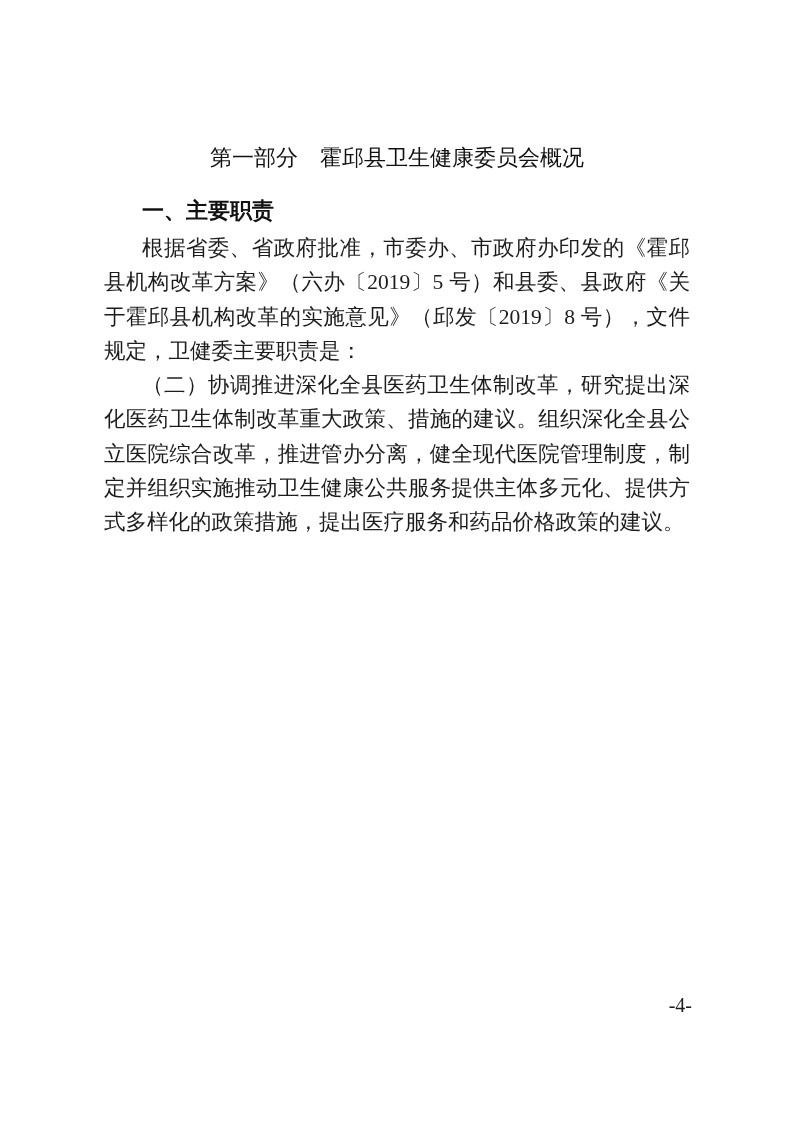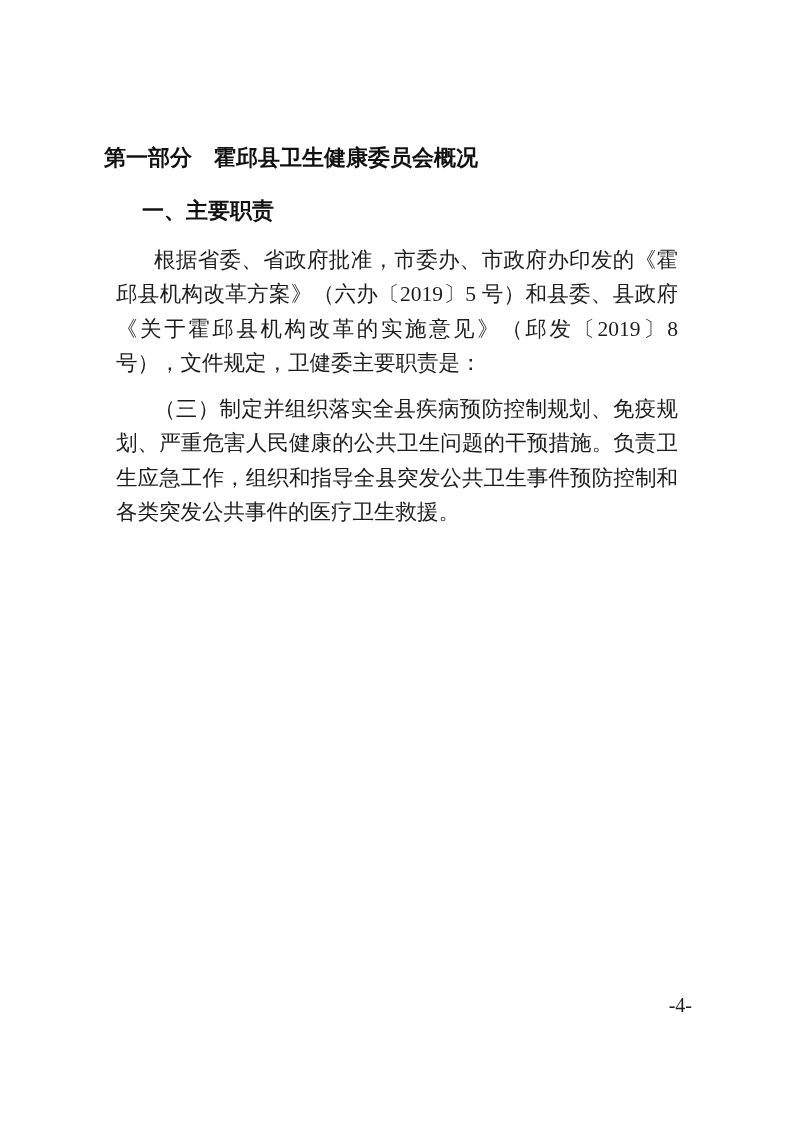--- a/index.html
+++ b/index.html
@@ -14,22 +14,23 @@
     background: #ffffff;
     color: #1c1c1c;
     overflow: hidden;
   }
   .doc-title {
     position: absolute;
     top: 143px;
     left: 104px;
     width: 586px;
     margin: 0;
+    text-align: center;
     font-family: "Liberation Sans", "DejaVu Sans", sans-serif;
-    font-weight: bold;
+    font-weight: normal;
     font-size: 22px;
     line-height: 30px;
     color: #111111;
     white-space: nowrap;
   }
   .section-heading {
     position: absolute;
     top: 196px;
     left: 104px;
     width: 586px;
@@ -47,37 +48,37 @@
     top: 231px;
     left: 104px;
     width: 586px;
     font-family: "Liberation Serif", "DejaVu Serif", serif;
     font-size: 21.5px;
     line-height: 34.3px;
     text-align: justify;
     color: #1c1c1c;
   }
   .body-text p {
-    margin: 12px;
+    margin: 0;
     text-indent: 38px;
   }
   .page-number {
     position: absolute;
     top: 994px;
     right: 101px;
     font-family: "Liberation Serif", "DejaVu Serif", serif;
     font-size: 20px;
     line-height: 22px;
     color: #1c1c1c;
   }
 </style>
 </head>
 <body>
 
 <div class="page">
   <h1 class="doc-title">第一部分　霍邱县卫生健康委员会概况</h1>
   <h2 class="section-heading">一、主要职责</h2>
   <div class="body-text">
       <p>根据省委、省政府批准，市委办、市政府办印发的《霍邱县机构改革方案》（六办〔2019〕5 号）和县委、县政府《关于霍邱县机构改革的实施意见》（邱发〔2019〕8 号），文件规定，卫健委主要职责是：</p>
-      <p>（三）制定并组织落实全县疾病预防控制规划、免疫规划、严重危害人民健康的公共卫生问题的干预措施。负责卫生应急工作，组织和指导全县突发公共卫生事件预防控制和各类突发公共事件的医疗卫生救援。</p>
+      <p>（二）协调推进深化全县医药卫生体制改革，研究提出深化医药卫生体制改革重大政策、措施的建议。组织深化全县公立医院综合改革，推进管办分离，健全现代医院管理制度，制定并组织实施推动卫生健康公共服务提供主体多元化、提供方式多样化的政策措施，提出医疗服务和药品价格政策的建议。</p>
     </div>
   <div class="page-number">-4-</div>
 </div>
 
 </body></html>

